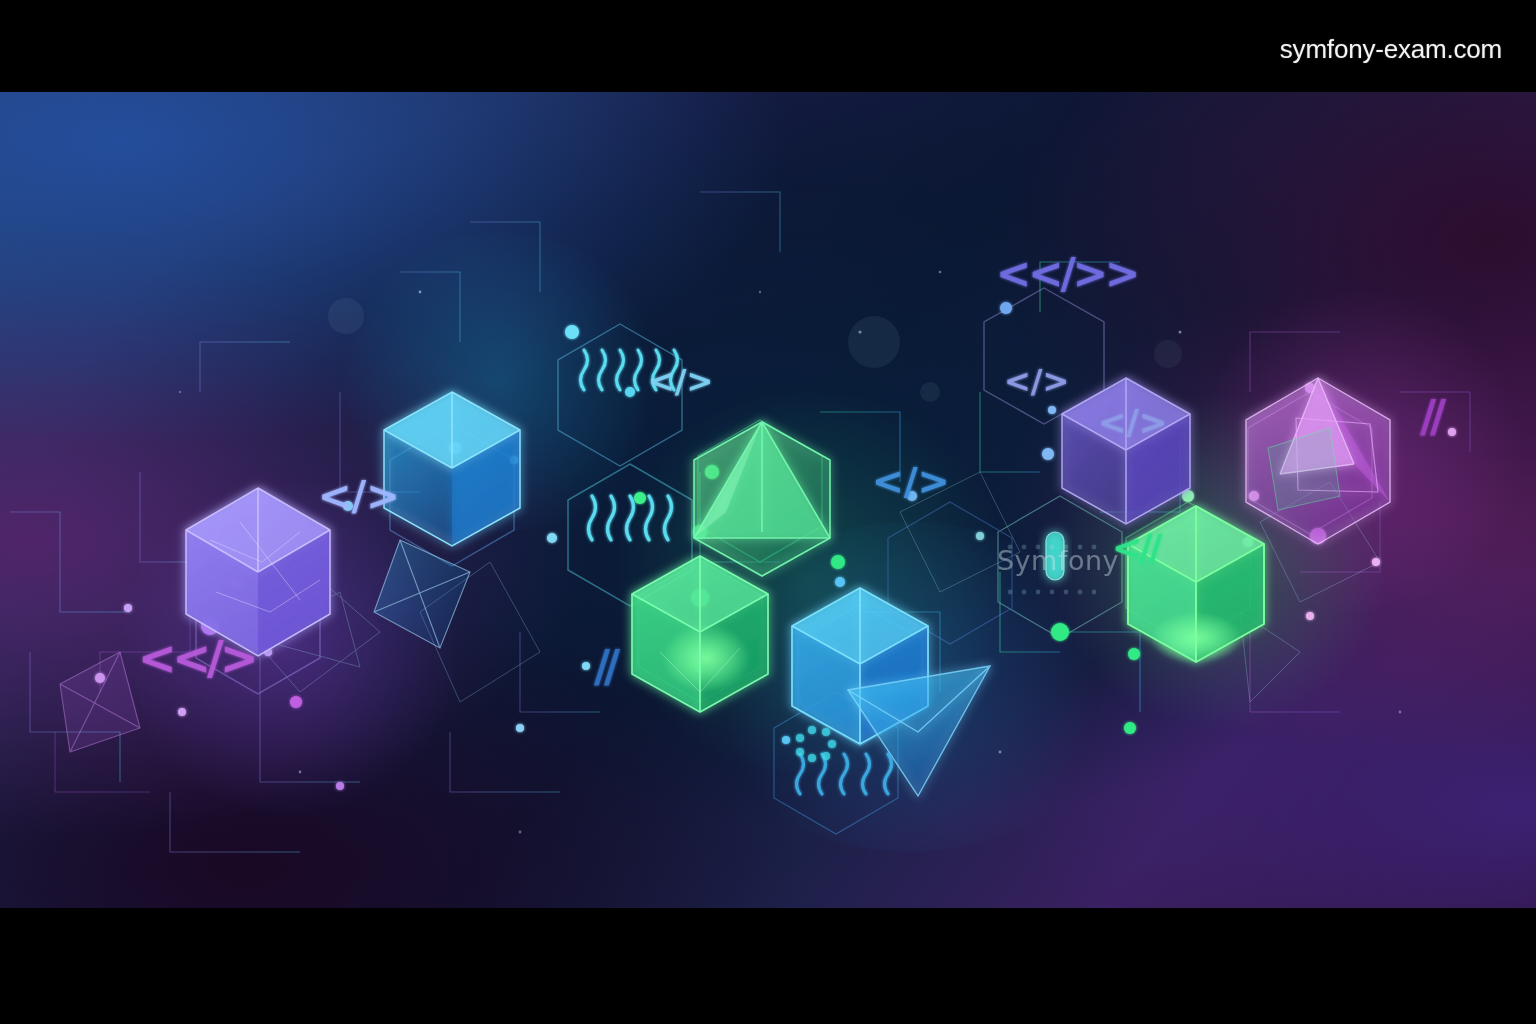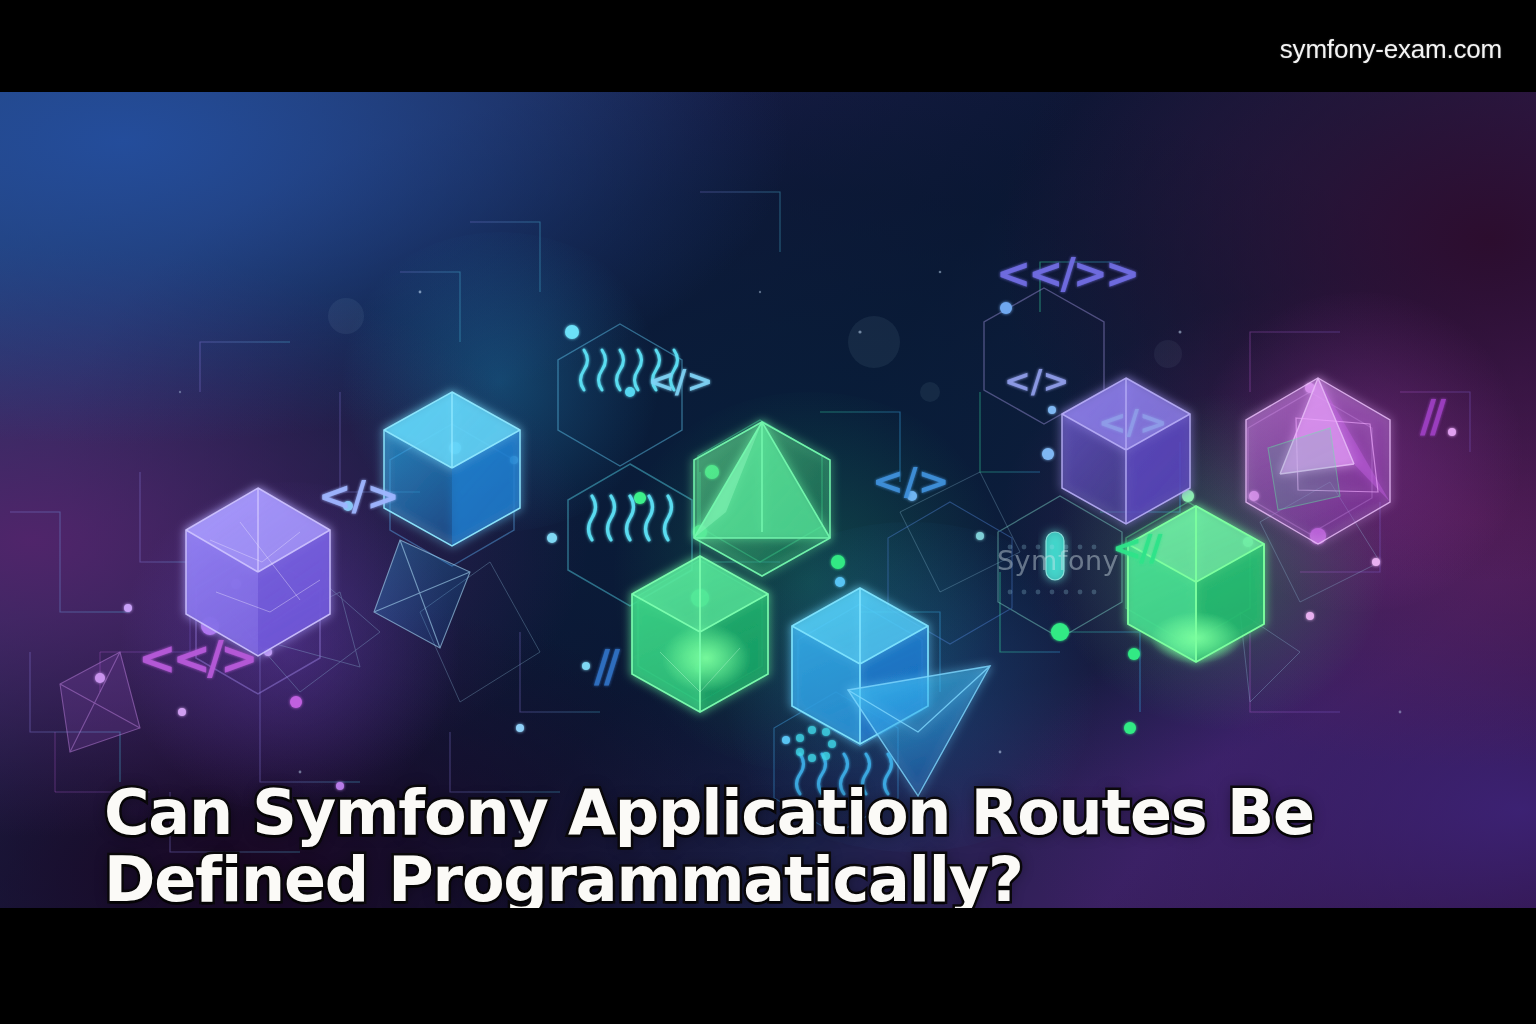--- a/index.html
+++ b/index.html
@@ -493,24 +493,20 @@
       </g>
 
       <g fill="#bcdcf4">
         <circle cx="874" cy="250" r="26" opacity=".07"></circle>
         <circle cx="346" cy="224" r="18" opacity=".07"></circle>
         <circle cx="1168" cy="262" r="14" opacity=".06"></circle>
         <circle cx="930" cy="300" r="10" opacity=".07"></circle>
       </g>
     </svg>
 
-    <div id="title">
-      <span class="ln">Can Symfony Application Routes Be</span>
-      <span class="ln">Defined Programmatically?</span>
-    </div>
   </div>
 
   <div class="bar" id="bar-top"></div>
   <div class="bar" id="bar-bottom"></div>
 
   <div id="site-name">symfony-exam.com</div>
 
 </div>
 
 </body></html>

